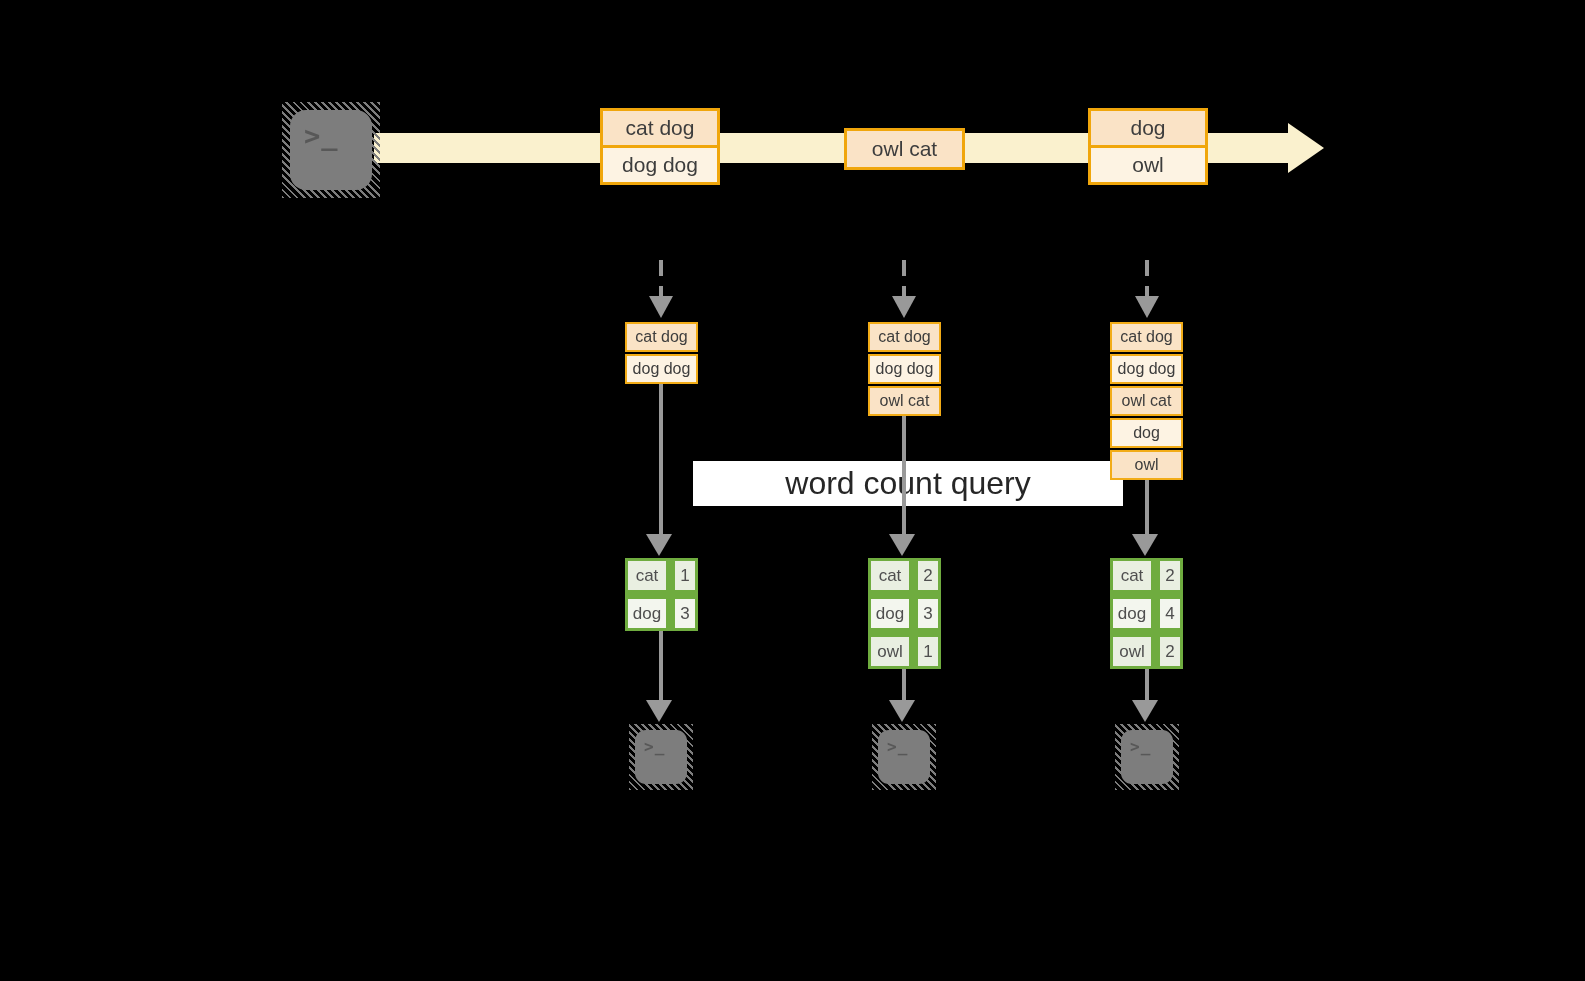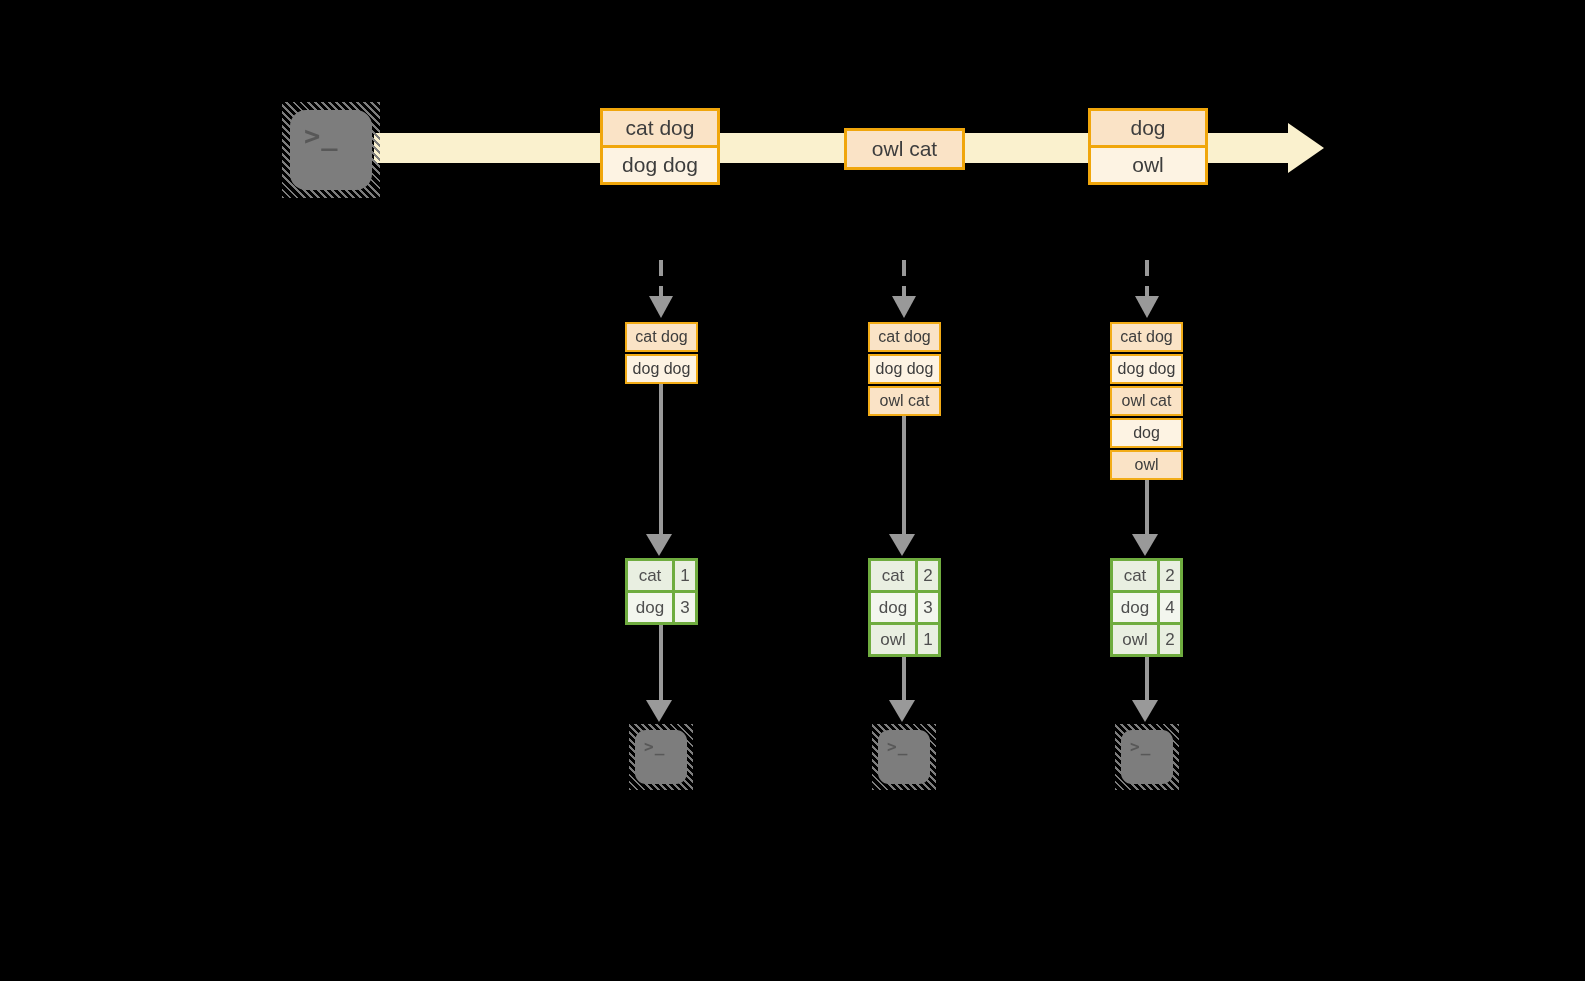--- a/index.html
+++ b/index.html
@@ -48,21 +48,21 @@
              font-size:16px;color:#3d3d3d;}
   .stack-row:nth-child(odd){background:#FAE3C6;}
   .stack-row:nth-child(even){background:#FDF3E3;}
 
   
   .vline{position:absolute;width:4px;background:#999;z-index:2;}
 
   
   .count-table{position:absolute;top:558px;width:73px;box-sizing:border-box;
                background:#6FAC3F;padding:3px;display:grid;
-               grid-template-columns:1fr 20px;gap:3px;z-index:3;}
+               grid-template-columns:1fr 20px;gap:9px;z-index:3;}
   .ct-cell{height:29px;display:flex;align-items:center;justify-content:center;
            font-size:17px;color:#4f4f4f;}
   .sage{background:#E9EFE1;}
   .lite{background:#F3F6EE;}
 
   
   .banner{position:absolute;left:693px;top:461px;width:430px;height:45px;background:#ffffff;
           z-index:1;display:flex;align-items:center;justify-content:center;
           font-size:32px;color:#262626;}
 </style>
@@ -85,20 +85,21 @@
     <div class="ebox-row">dog dog</div>
   </div>
   <div class="ebox ebox-single" style="left:844px;top:128px;width:121px;">
     <div class="ebox-row">owl cat</div>
   </div>
   <div class="ebox" style="left:1088px;top:108px;width:120px;">
     <div class="ebox-row">dog</div>
     <div class="ebox-row">owl</div>
   </div>
 
+  <div class="banner">word count query</div>
 
   <div class="dash" style="left:659px;"></div>
   <div class="tri" style="left:649px;top:296px;"></div>
 
   <div class="stack" style="left:625px;">
     <div class="stack-row">cat dog</div>
     <div class="stack-row">dog dog</div>
   </div>
 
   <div class="vline" style="left:659px;top:384px;height:150px;"></div>

